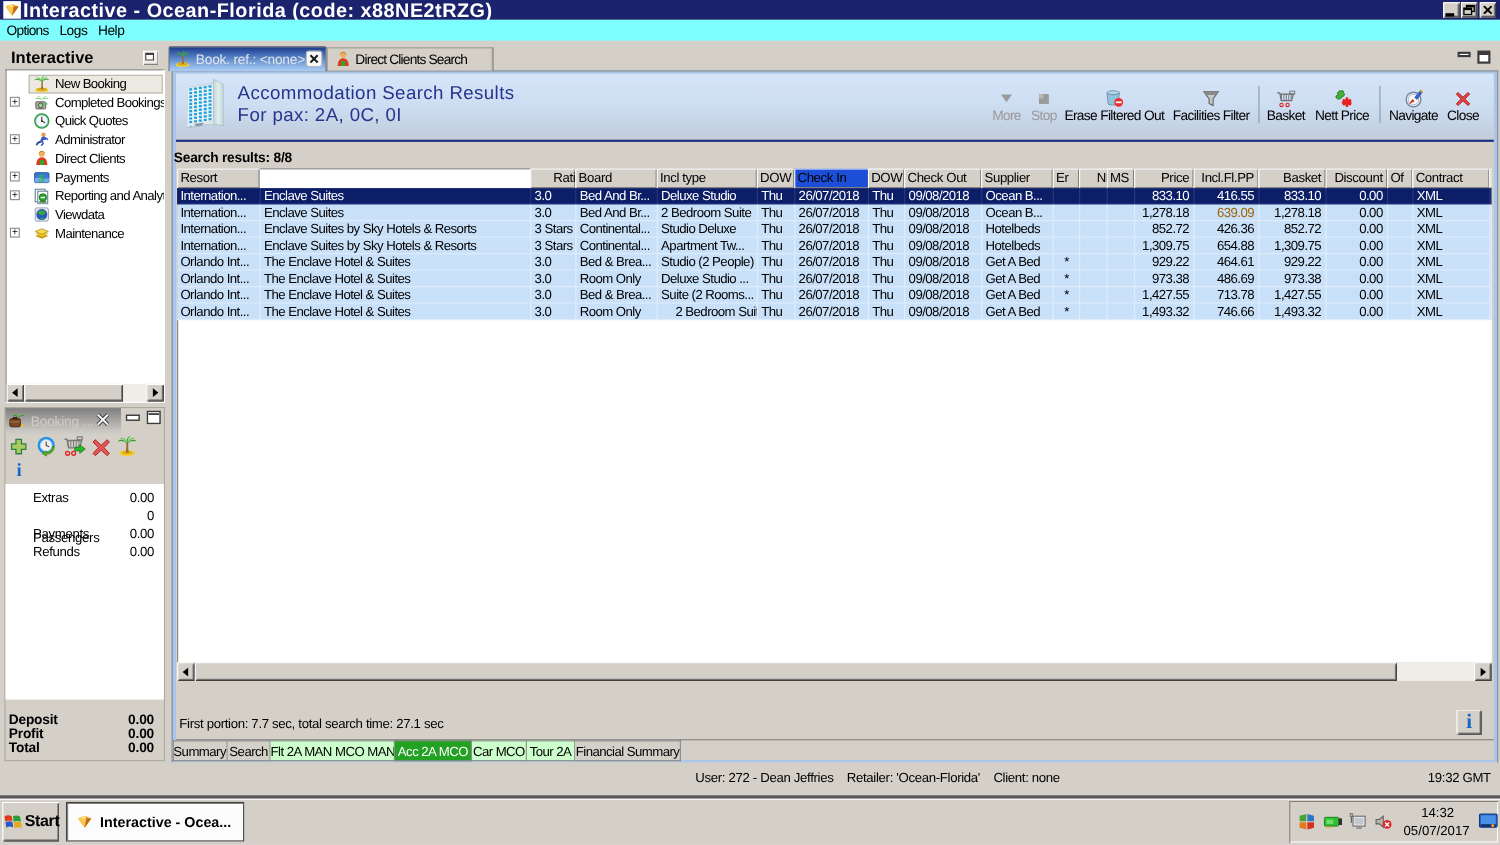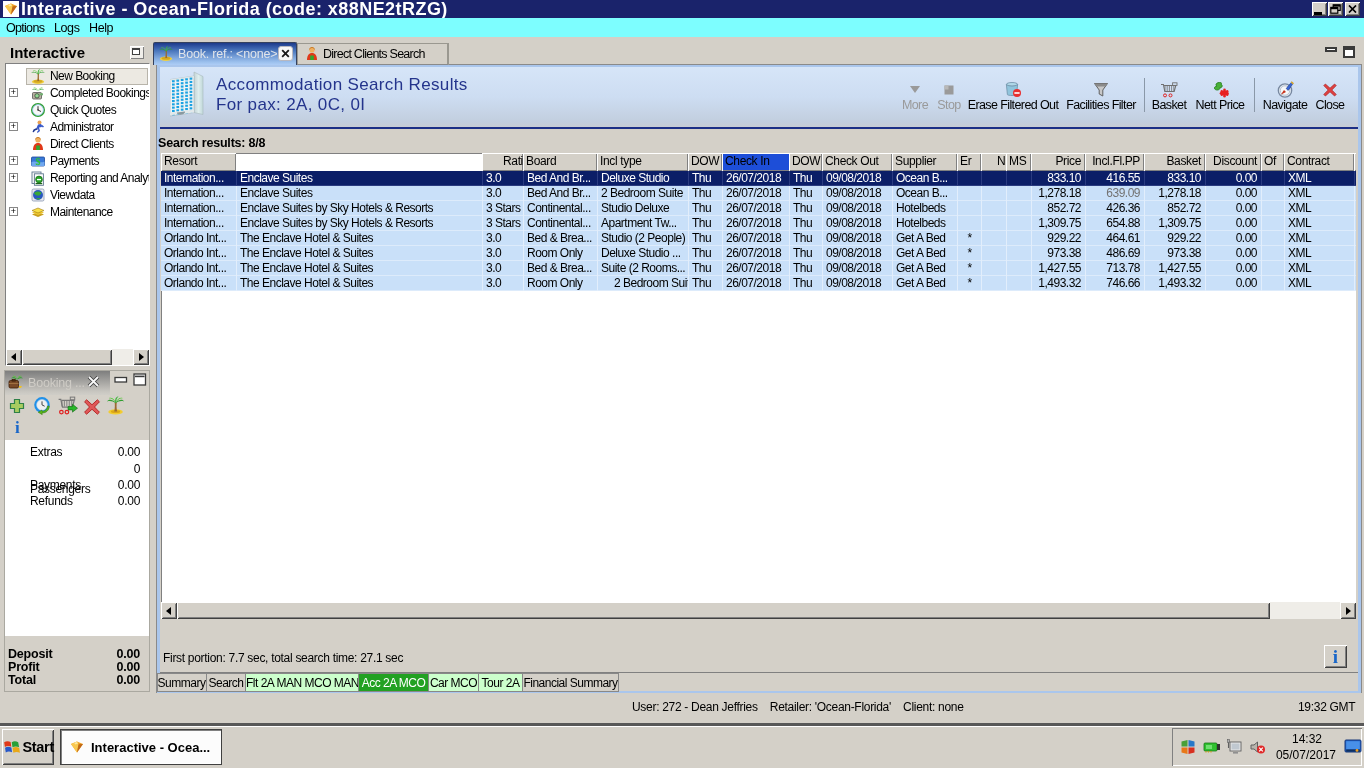--- a/index.html
+++ b/index.html
@@ -488,21 +488,21 @@
     <div style="position:absolute;left:436px;top:0;width:91px;height:15px;padding-left:3px;border-left:1px solid #e2eefc;font-size:12px;letter-spacing:-0.5px;line-height:14.5px;white-space:nowrap;overflow:hidden;color:#000">2 Bedroom Suite</div>
     <div style="position:absolute;left:527px;top:0;width:34px;height:15px;padding-left:3px;border-left:1px solid #e2eefc;font-size:12px;letter-spacing:-0.5px;line-height:14.5px;white-space:nowrap;overflow:hidden;color:#000">Thu</div>
     <div style="position:absolute;left:561px;top:0;width:67px;height:15px;padding-left:3px;border-left:1px solid #e2eefc;font-size:12px;letter-spacing:-0.5px;line-height:14.5px;white-space:nowrap;overflow:hidden;color:#000">26/07/2018</div>
     <div style="position:absolute;left:628px;top:0;width:33px;height:15px;padding-left:3px;border-left:1px solid #e2eefc;font-size:12px;letter-spacing:-0.5px;line-height:14.5px;white-space:nowrap;overflow:hidden;color:#000">Thu</div>
     <div style="position:absolute;left:661px;top:0;width:70px;height:15px;padding-left:3px;border-left:1px solid #e2eefc;font-size:12px;letter-spacing:-0.5px;line-height:14.5px;white-space:nowrap;overflow:hidden;color:#000">09/08/2018</div>
     <div style="position:absolute;left:731px;top:0;width:65px;height:15px;padding-left:3px;border-left:1px solid #e2eefc;font-size:12px;letter-spacing:-0.5px;line-height:14.5px;white-space:nowrap;overflow:hidden;color:#000">Ocean B...</div>
     <div style="position:absolute;left:796px;top:0;width:24px;height:15px;text-align:center;border-left:1px solid #e2eefc;font-size:12px;letter-spacing:-0.5px;line-height:14.5px;white-space:nowrap;overflow:hidden;color:#000"></div>
     <div style="position:absolute;left:820px;top:0;width:25px;height:15px;padding-left:3px;border-left:1px solid #e2eefc;font-size:12px;letter-spacing:-0.5px;line-height:14.5px;white-space:nowrap;overflow:hidden;color:#000"></div>
     <div style="position:absolute;left:845px;top:0;width:25px;height:15px;padding-left:3px;border-left:1px solid #e2eefc;font-size:12px;letter-spacing:-0.5px;line-height:14.5px;white-space:nowrap;overflow:hidden;color:#000"></div>
     <div style="position:absolute;left:870px;top:0;width:54px;height:15px;text-align:right;padding-right:4px;border-left:1px solid #e2eefc;font-size:12px;letter-spacing:-0.5px;line-height:14.5px;white-space:nowrap;overflow:hidden;color:#000">1,278.18</div>
-    <div style="position:absolute;left:924px;top:0;width:59px;height:15px;text-align:right;padding-right:4px;border-left:1px solid #e2eefc;font-size:12px;letter-spacing:-0.5px;line-height:14.5px;white-space:nowrap;overflow:hidden;color:#737373">639.09</div>
+    <div style="position:absolute;left:924px;top:0;width:59px;height:15px;text-align:right;padding-right:4px;border-left:1px solid #e2eefc;font-size:12px;letter-spacing:-0.5px;line-height:14.5px;white-space:nowrap;overflow:hidden;color:#a16207">639.09</div>
     <div style="position:absolute;left:983px;top:0;width:61px;height:15px;text-align:right;padding-right:4px;border-left:1px solid #e2eefc;font-size:12px;letter-spacing:-0.5px;line-height:14.5px;white-space:nowrap;overflow:hidden;color:#000">1,278.18</div>
     <div style="position:absolute;left:1044px;top:0;width:56px;height:15px;text-align:right;padding-right:4px;border-left:1px solid #e2eefc;font-size:12px;letter-spacing:-0.5px;line-height:14.5px;white-space:nowrap;overflow:hidden;color:#000">0.00</div>
     <div style="position:absolute;left:1100px;top:0;width:23px;height:15px;padding-left:3px;border-left:1px solid #e2eefc;font-size:12px;letter-spacing:-0.5px;line-height:14.5px;white-space:nowrap;overflow:hidden;color:#000"></div>
     <div style="position:absolute;left:1123px;top:0;width:70px;height:15px;padding-left:3px;border-left:1px solid #e2eefc;font-size:12px;letter-spacing:-0.5px;line-height:14.5px;white-space:nowrap;overflow:hidden;color:#000">XML</div>
     <div style="position:absolute;left:1193px;top:0;width:20px;height:15px;padding-left:3px;border-left:1px solid #e2eefc;font-size:12px;letter-spacing:-0.5px;line-height:14.5px;white-space:nowrap;overflow:hidden;color:#000"></div>
   </div>
 <div style="position:absolute;left:161px;top:201px;width:1195px;height:15px;background:#c9e0f9;border-bottom:1px solid #ddebfb">
     <div style="position:absolute;left:0px;top:0;width:75px;height:15px;padding-left:3px;font-size:12px;letter-spacing:-0.5px;line-height:14.5px;white-space:nowrap;overflow:hidden;color:#000">Internation...</div>
     <div style="position:absolute;left:75px;top:0;width:246px;height:15px;padding-left:3px;border-left:1px solid #e2eefc;font-size:12px;letter-spacing:-0.5px;line-height:14.5px;white-space:nowrap;overflow:hidden;color:#000">Enclave Suites by Sky Hotels &amp; Resorts</div>
     <div style="position:absolute;left:321px;top:0;width:41px;height:15px;padding-left:3px;border-left:1px solid #e2eefc;font-size:12px;letter-spacing:-0.5px;line-height:14.5px;white-space:nowrap;overflow:hidden;color:#000">3 Stars</div>

